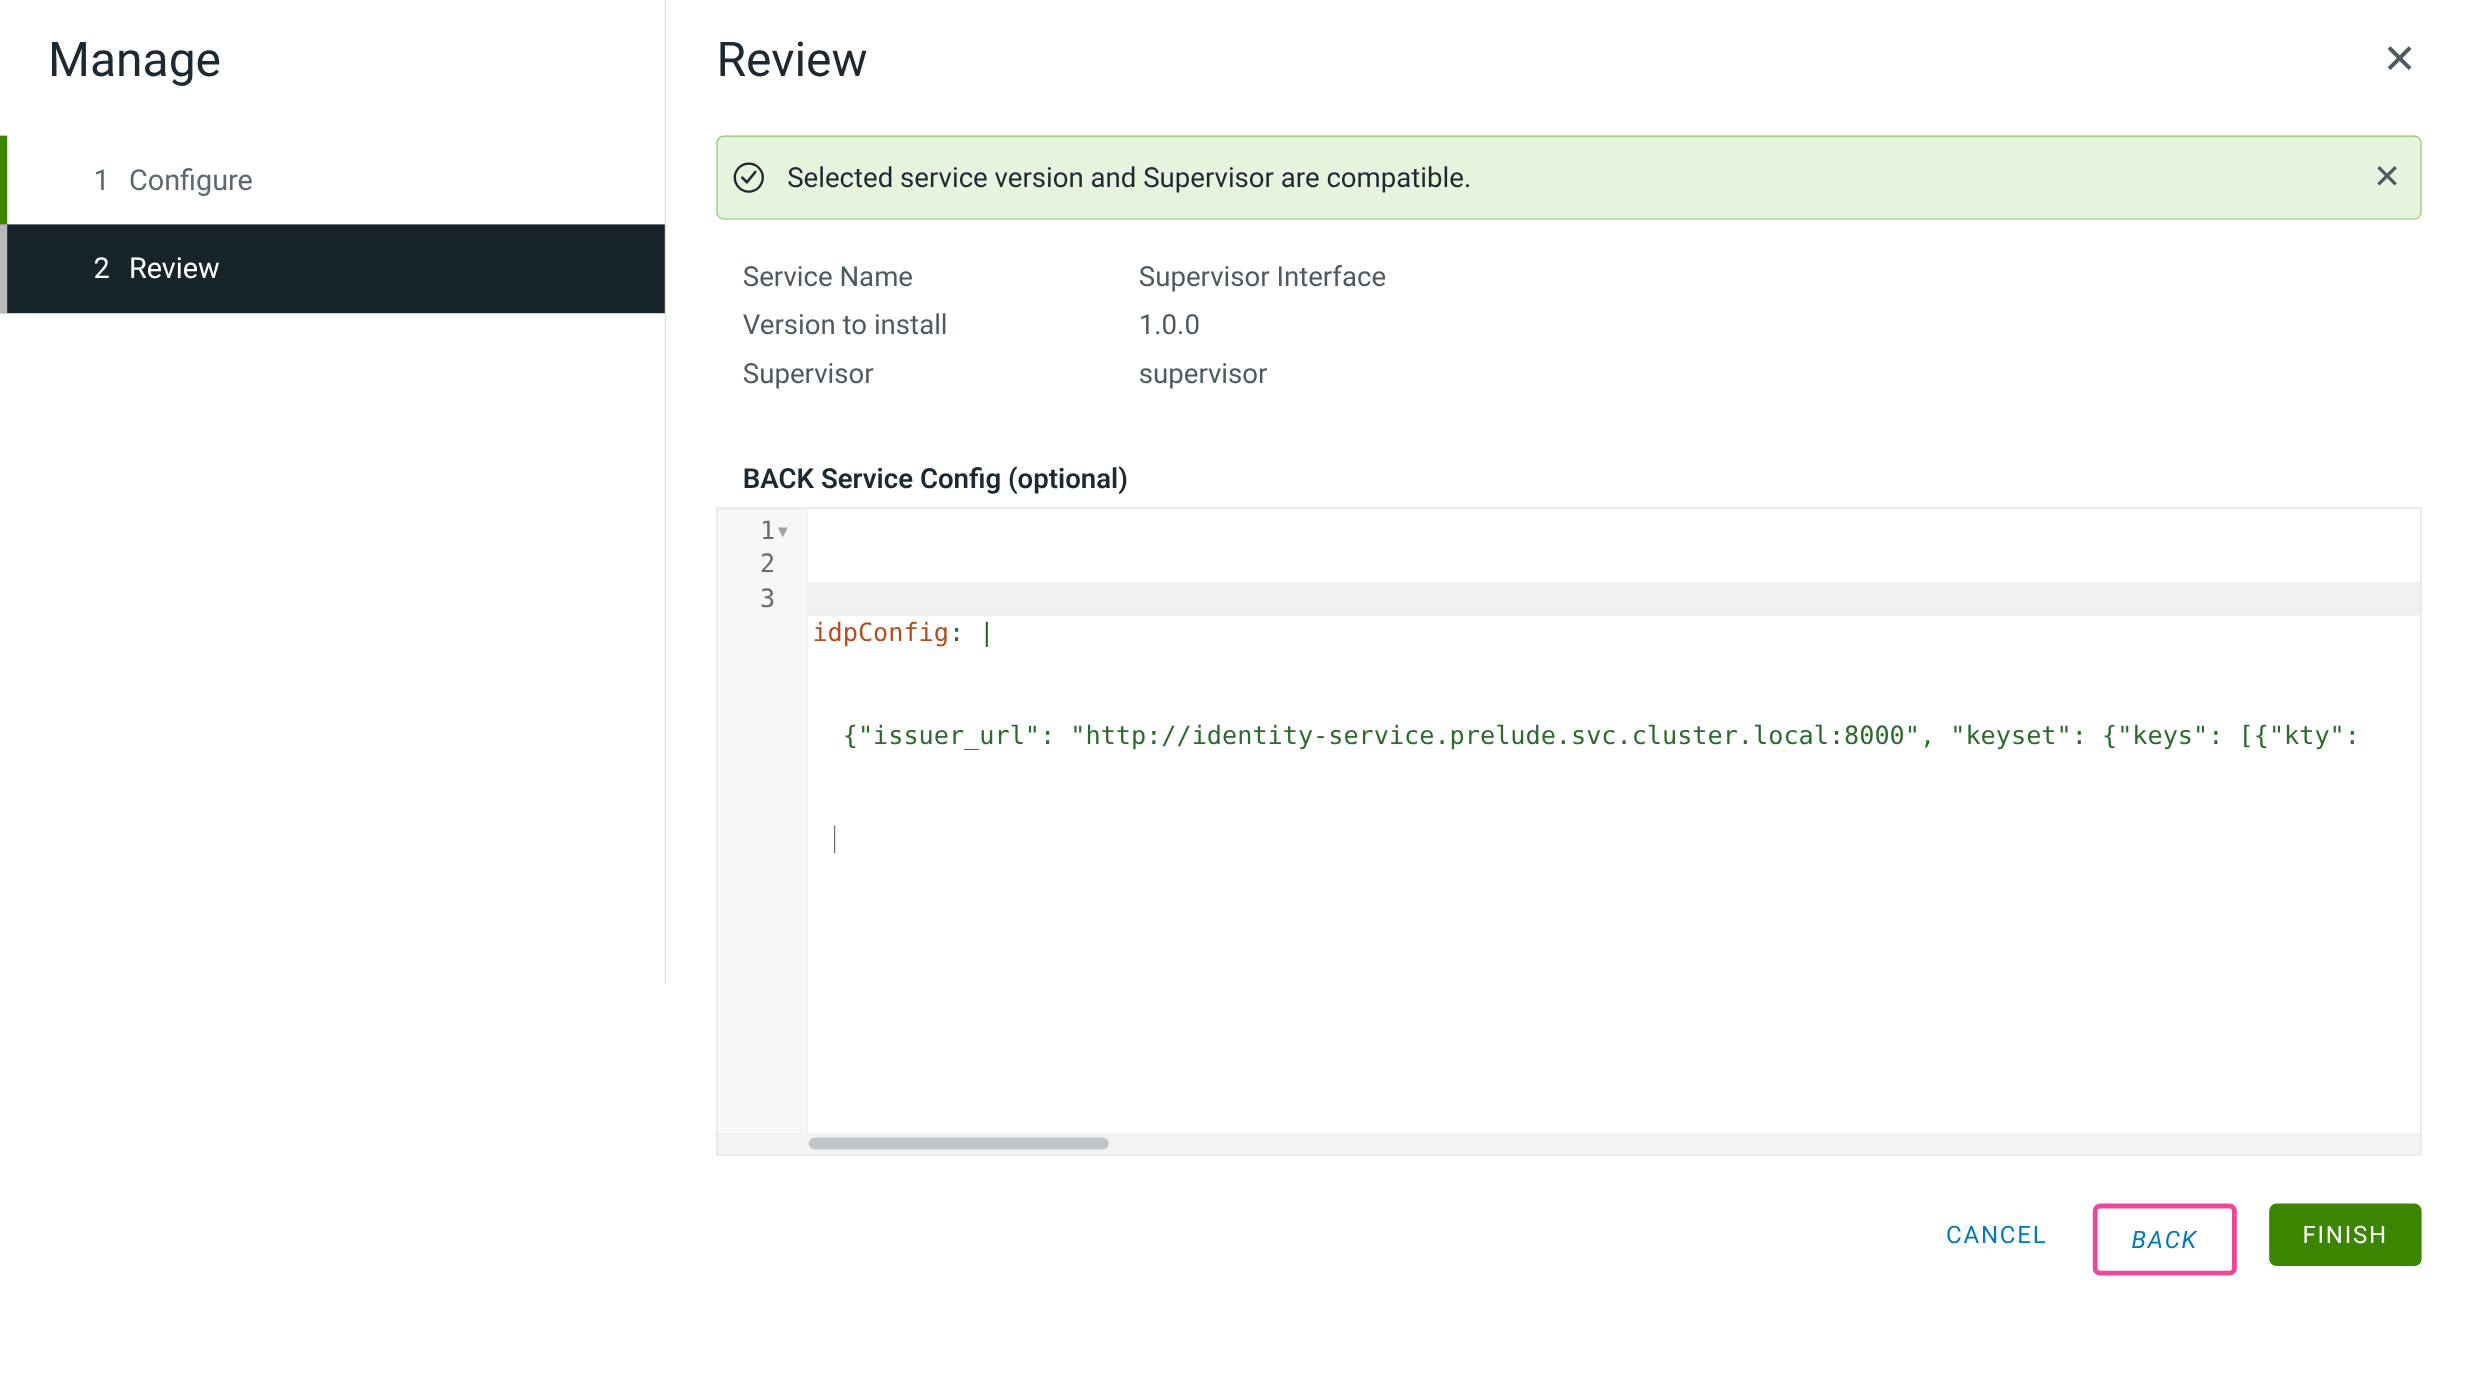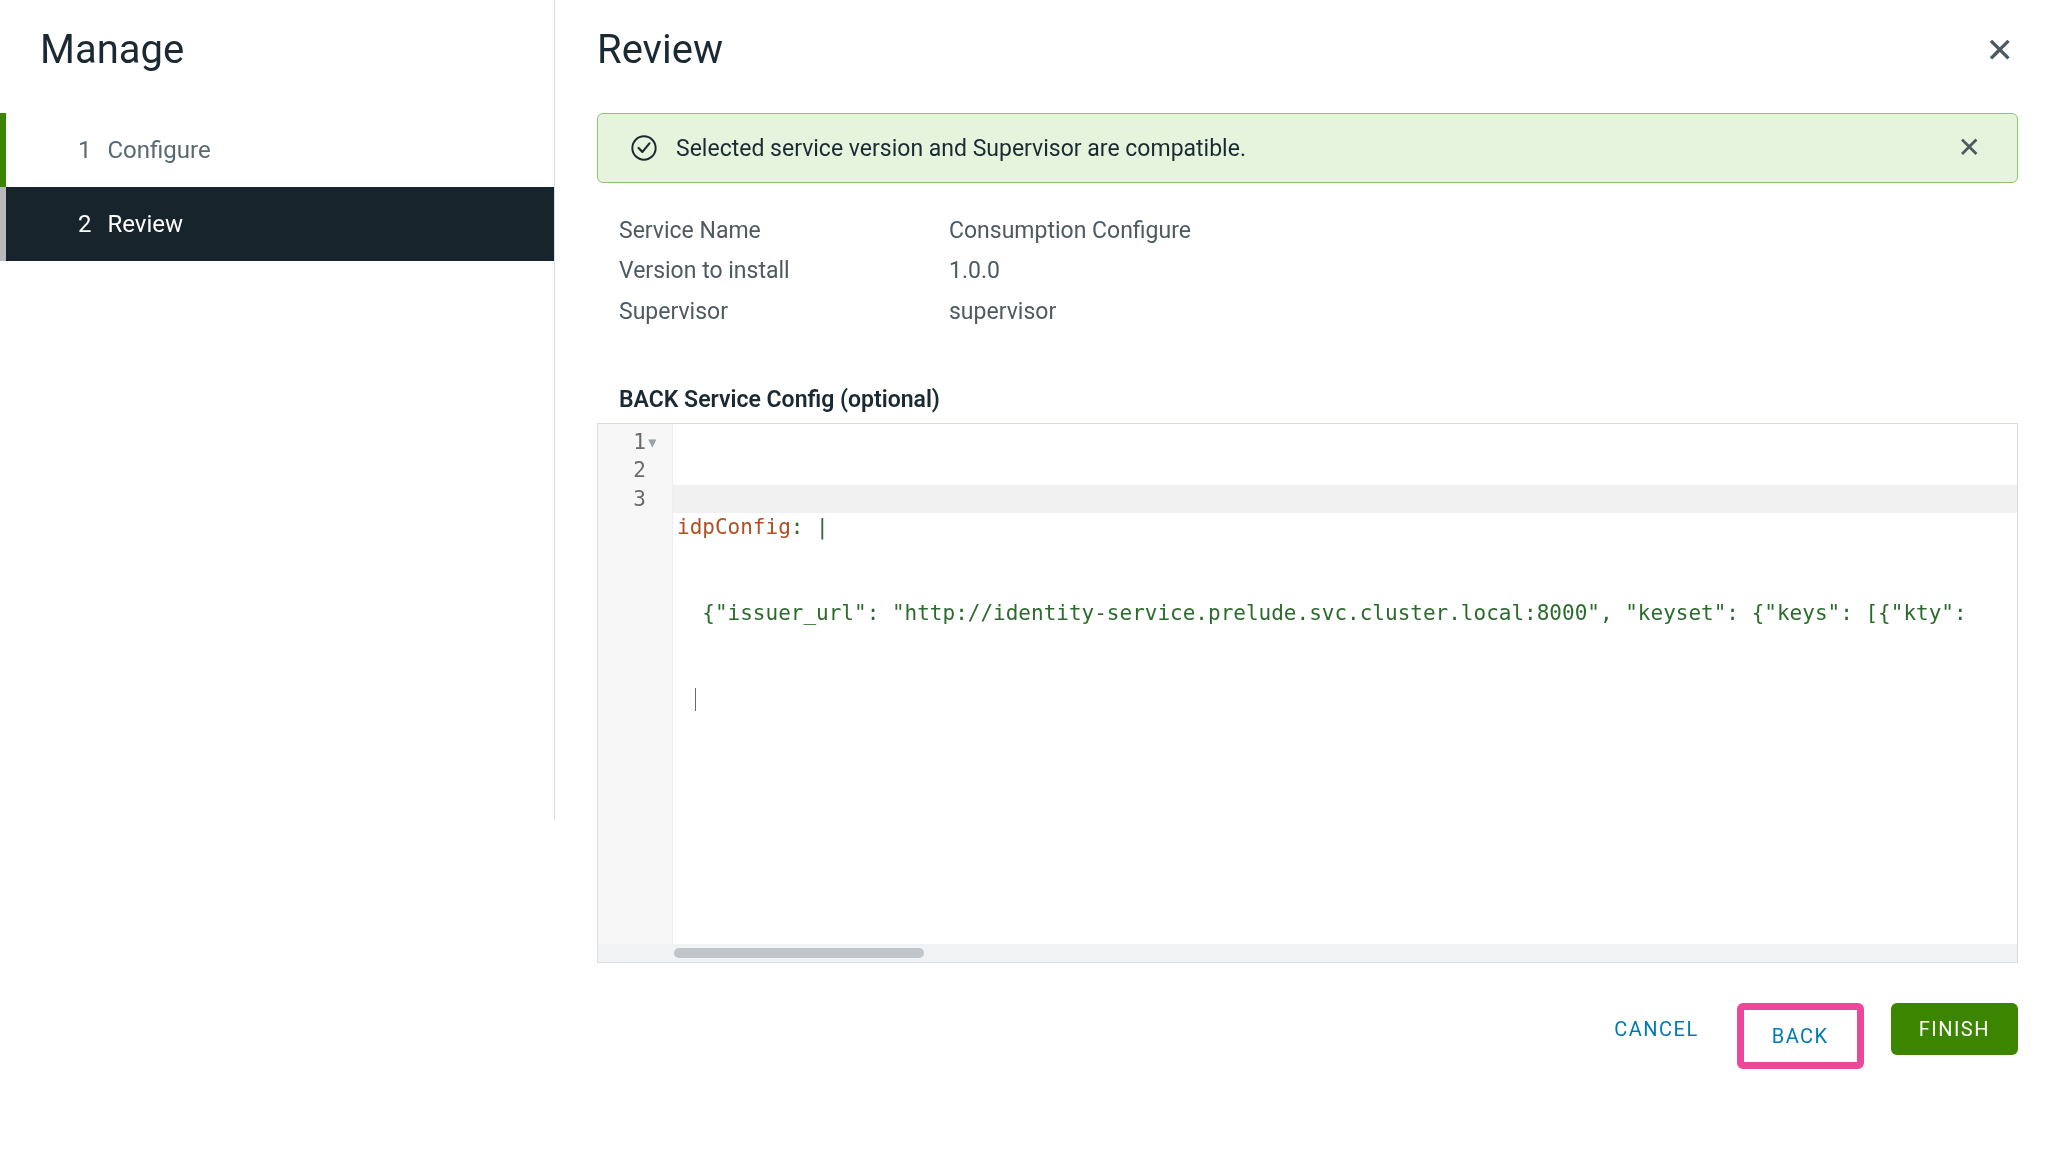--- a/index.html
+++ b/index.html
@@ -80,21 +80,21 @@
     padding: 4px;
     font-weight: 300;
   }
   .alert {
     display: flex;
     align-items: center;
     gap: 18px;
     background: #e6f4de;
     border: 1px solid #8dc572;
     border-radius: 6px;
-    padding: 16px 32px;
+    padding: 16px 12px;
     margin-bottom: 28px;
     position: relative;
   }
   .alert-text {
     color: #1b2a32;
     font-size: 23px;
     flex: 1;
   }
   .alert .close-x { font-size: 28px; }
   .check-icon {
@@ -200,22 +200,23 @@
     padding: 14px 28px;
     border-radius: 6px;
     cursor: pointer;
     border: none;
     background: transparent;
     font-family: inherit;
   }
   .btn-link { color: #0079b8; }
   .btn-outline {
     color: #0079b8;
-    border: 7px solid #ec4899;
+    border: 4px solid #ec4899;
     background: #fff;
+    font-style: italic;
   }
   .btn-primary {
     background: #3c8500;
     color: #fff;
     margin-left: 17px;
   }
 </style>
 </head>
 <body>
 
@@ -245,21 +246,21 @@
       <svg class="check-icon" viewBox="0 0 36 36">
         <circle cx="18" cy="18" r="15" fill="none" stroke="#1b2a32" stroke-width="2.5"></circle>
         <path d="M11 18 l5 5 l9 -11" fill="none" stroke="#1b2a32" stroke-width="2.8" stroke-linecap="round" stroke-linejoin="round"></path>
       </svg>
       <span class="alert-text">Selected service version and Supervisor are compatible.</span>
       <span class="close-x">✕</span>
     </div>
 
     <div class="kv">
       <div class="k">Service Name</div>
-      <div class="v">Consumption Configure</div>
+      <div class="v">Supervisor Interface</div>
     </div>
     <div class="kv">
       <div class="k">Version to install</div>
       <div class="v">1.0.0</div>
     </div>
     <div class="kv">
       <div class="k">Supervisor</div>
       <div class="v">supervisor</div>
     </div>
 

